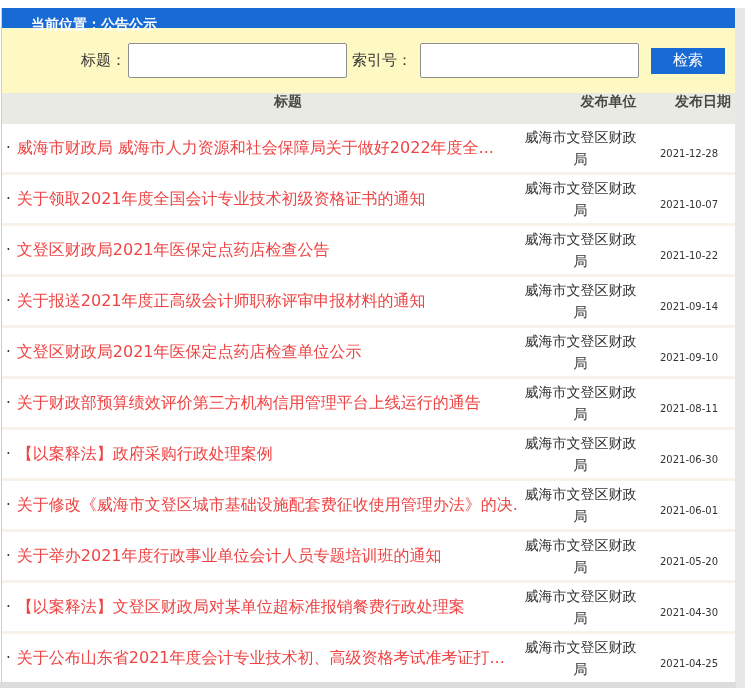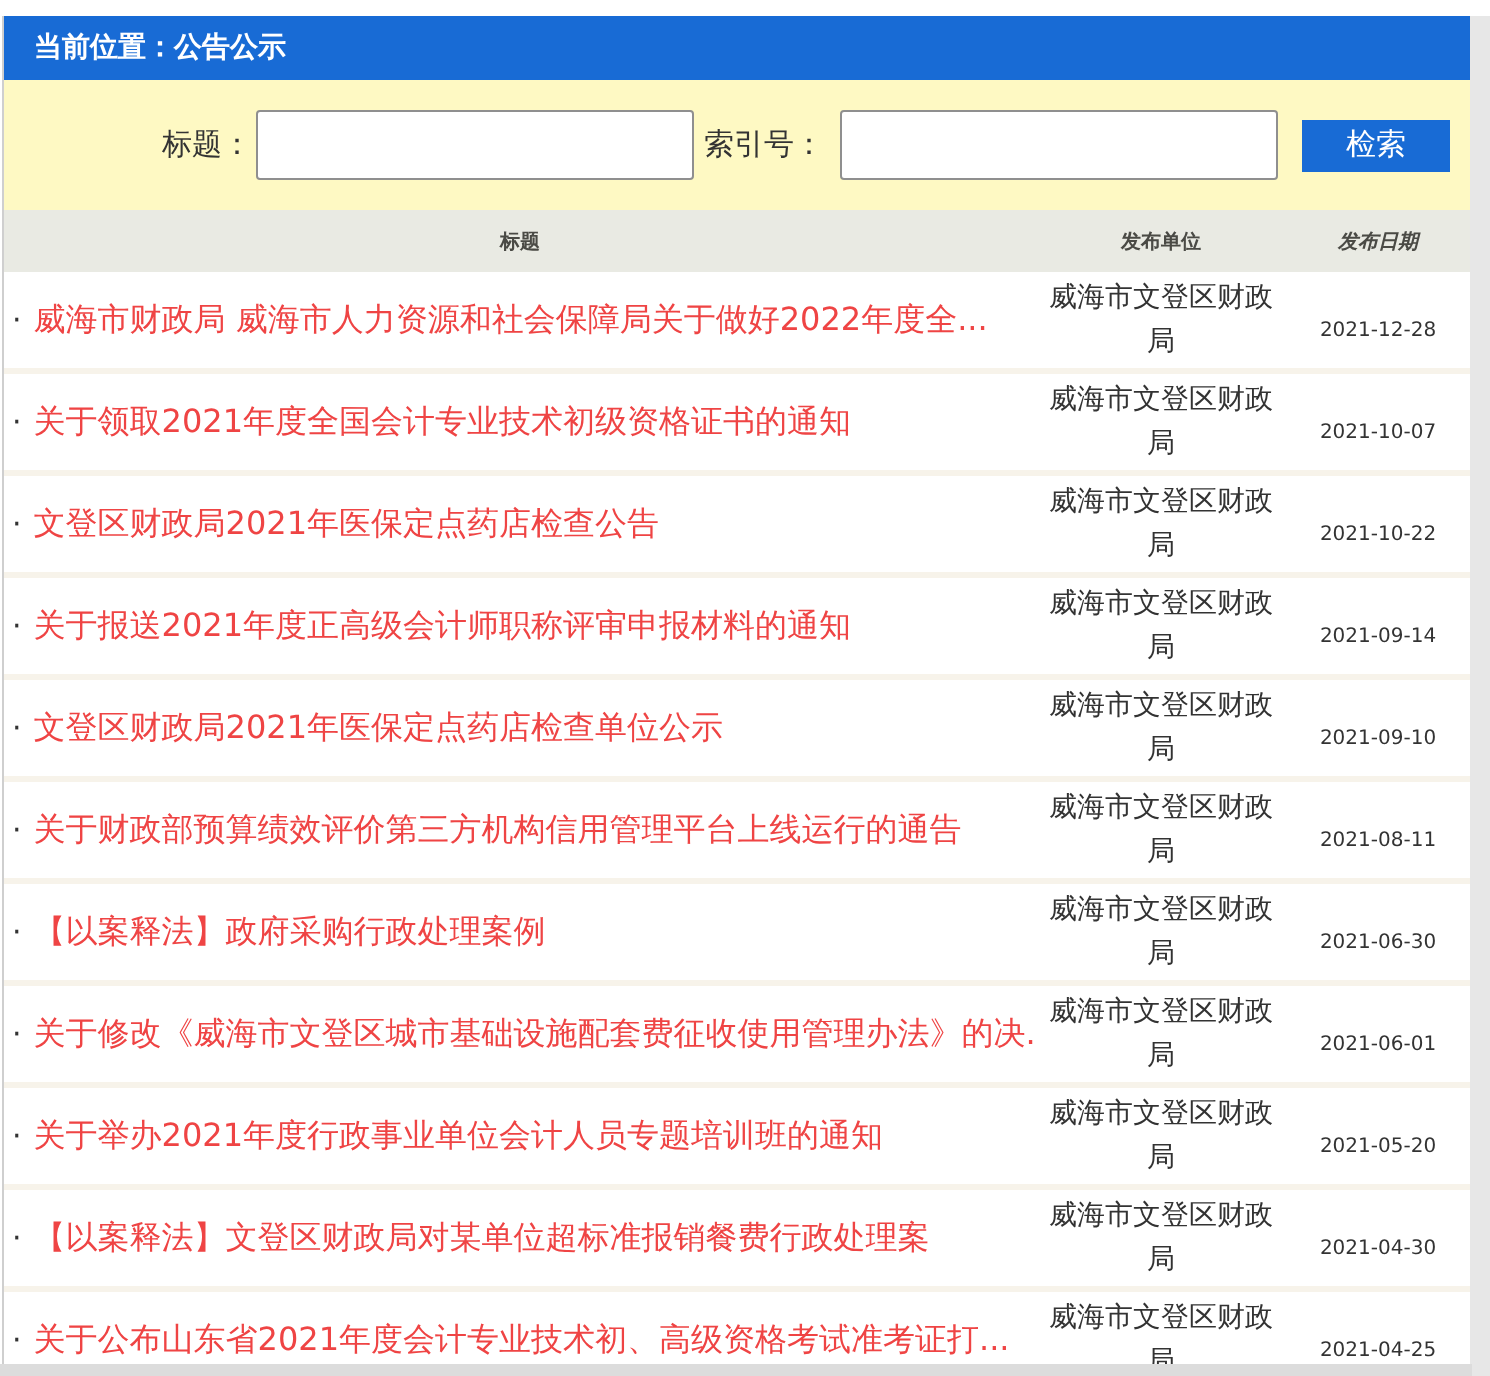--- a/index.html
+++ b/index.html
@@ -11,21 +11,21 @@
   }
   .page { position: relative; width: 745px; height: 688px; background: #fff; }
 
   .right-strip { position: absolute; top: 8px; right: 0; width: 10px; height: 680px; background: #e7e7e7; }
   .bottom-strip { position: absolute; bottom: 0; left: 0; width: 736px; height: 6px; background: #dcdcdc; }
   .left-line { position: absolute; left: 1px; top: 8px; bottom: 6px; width: 1px; background: #cfcfcf; }
 
   .content { position: absolute; left: 2px; top: 8px; width: 733px; }
 
   .breadcrumb-bar {
-    height: 32px; line-height: 32px; padding-left: 15px;
+    height: 20px; line-height: 32px; padding-left: 29px;
     background: #186bd5; color: #fff;
     font-size: 14px; font-weight: bold;
   }
 
   .search-bar { height: 65px; display: flex; align-items: center; background: #fef9c3; }
   .search-bar .lbl { font-size: 15px; color: #333; white-space: nowrap; }
   .lbl-title { margin-left: 79px; }
   .lbl-index { margin-left: 5px; }
   .search-input {
     width: 219px; height: 35px; border: 1px solid #8f8f8f; border-radius: 2px;
@@ -33,26 +33,26 @@
   }
   .input-index { margin-left: 8px; }
   .search-btn {
     margin-left: 12px; width: 74px; height: 26px;
     background: #186bd5; color: #fff; border: none;
     font-size: 15px; cursor: pointer;
     font-family: "DejaVu Sans", "Liberation Sans", sans-serif;
   }
 
   .thead {
-    display: flex; align-items: center; height: 31px;
-    background: #e9eae3; font-size: 10px; font-weight: bold; color: #4a4a45;
+    display: flex; align-items: flex-start; height: 31px;
+    background: #e9eae3; font-size: 14px; font-weight: bold; color: #4a4a45; padding-left: 28px;
   }
   .th-title { width: 516px; text-align: center; }
   .th-unit  { width: 125px; text-align: center; }
-  .th-date  { flex: 1; text-align: center; font-style: italic; }
+  .th-date  { flex: 1; text-align: center; }
 
   .row {
     display: flex; align-items: center; min-height: 46px;
     background: #fff; border-bottom: 3px solid #f7f3ea;
   }
   .cell-title {
     width: 516px; padding-left: 4px;
     display: flex; align-items: center;
     overflow: hidden; white-space: nowrap;
   }

